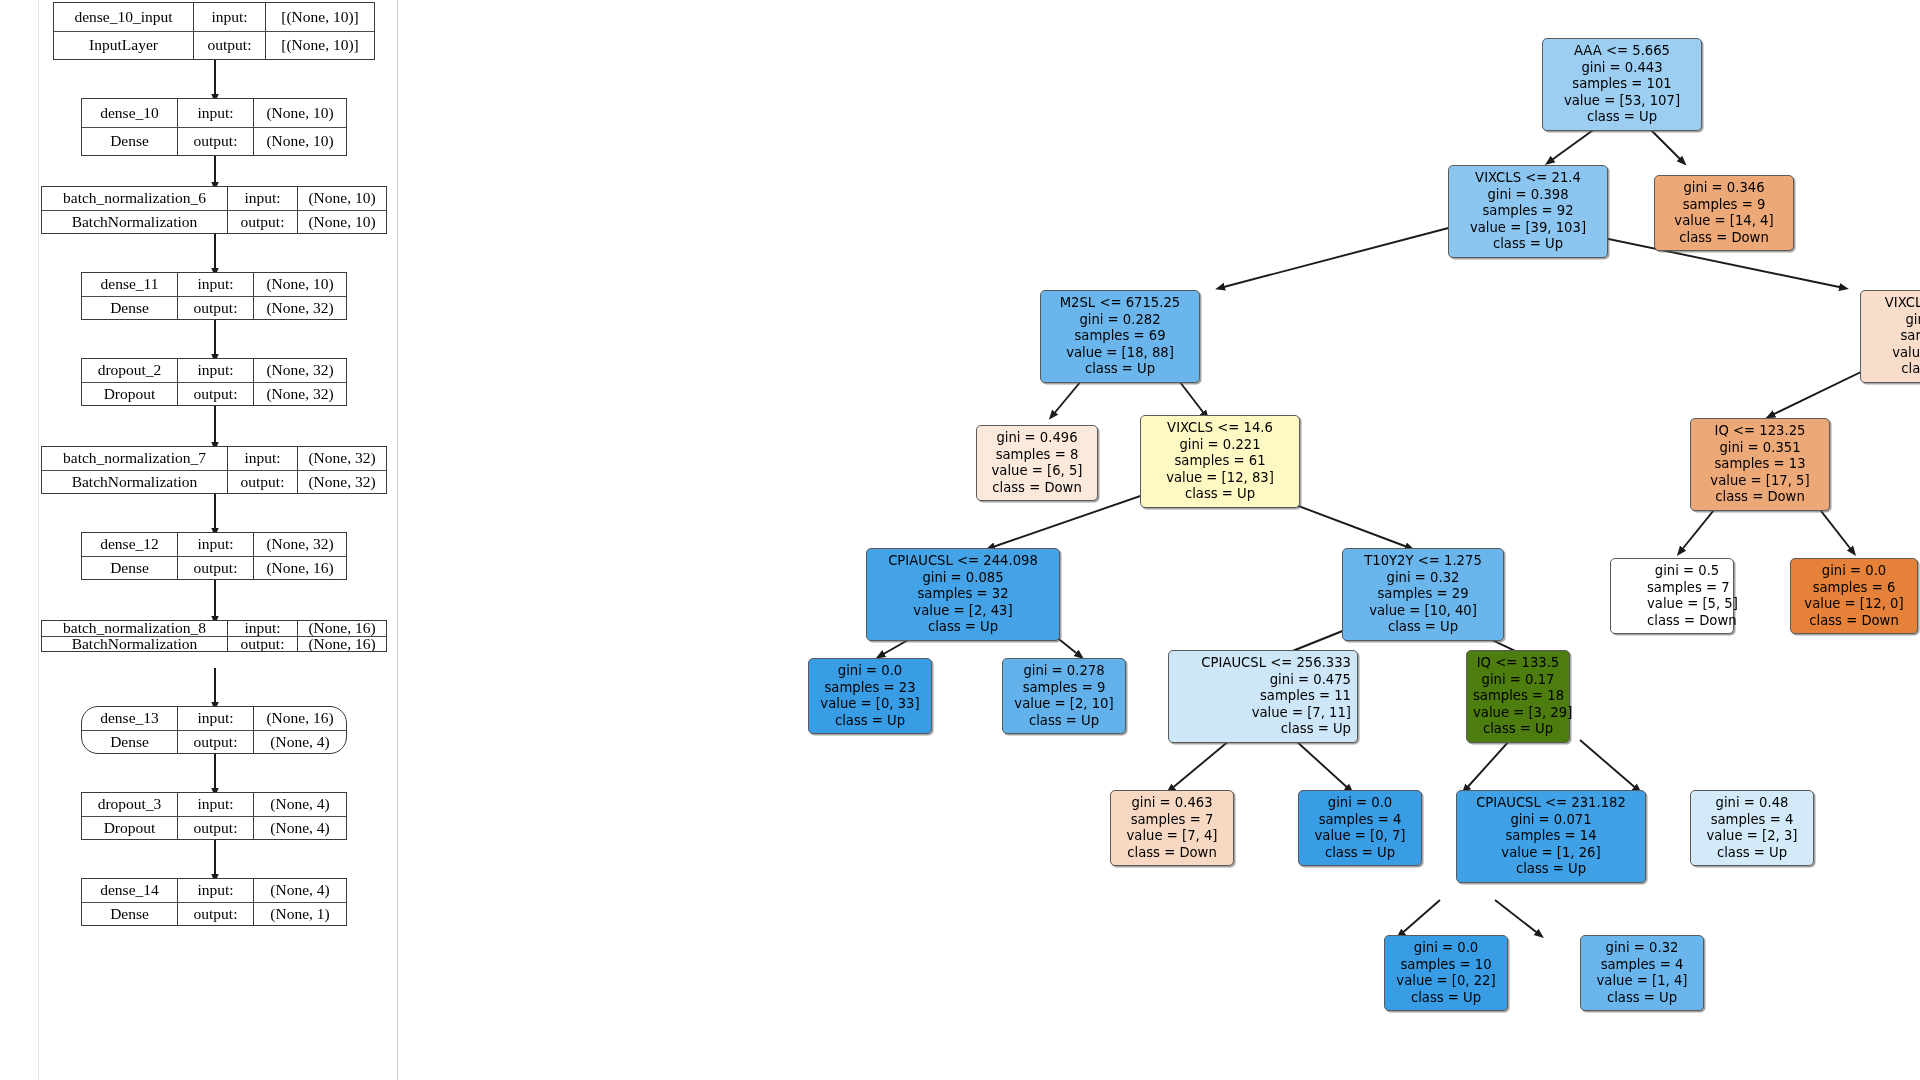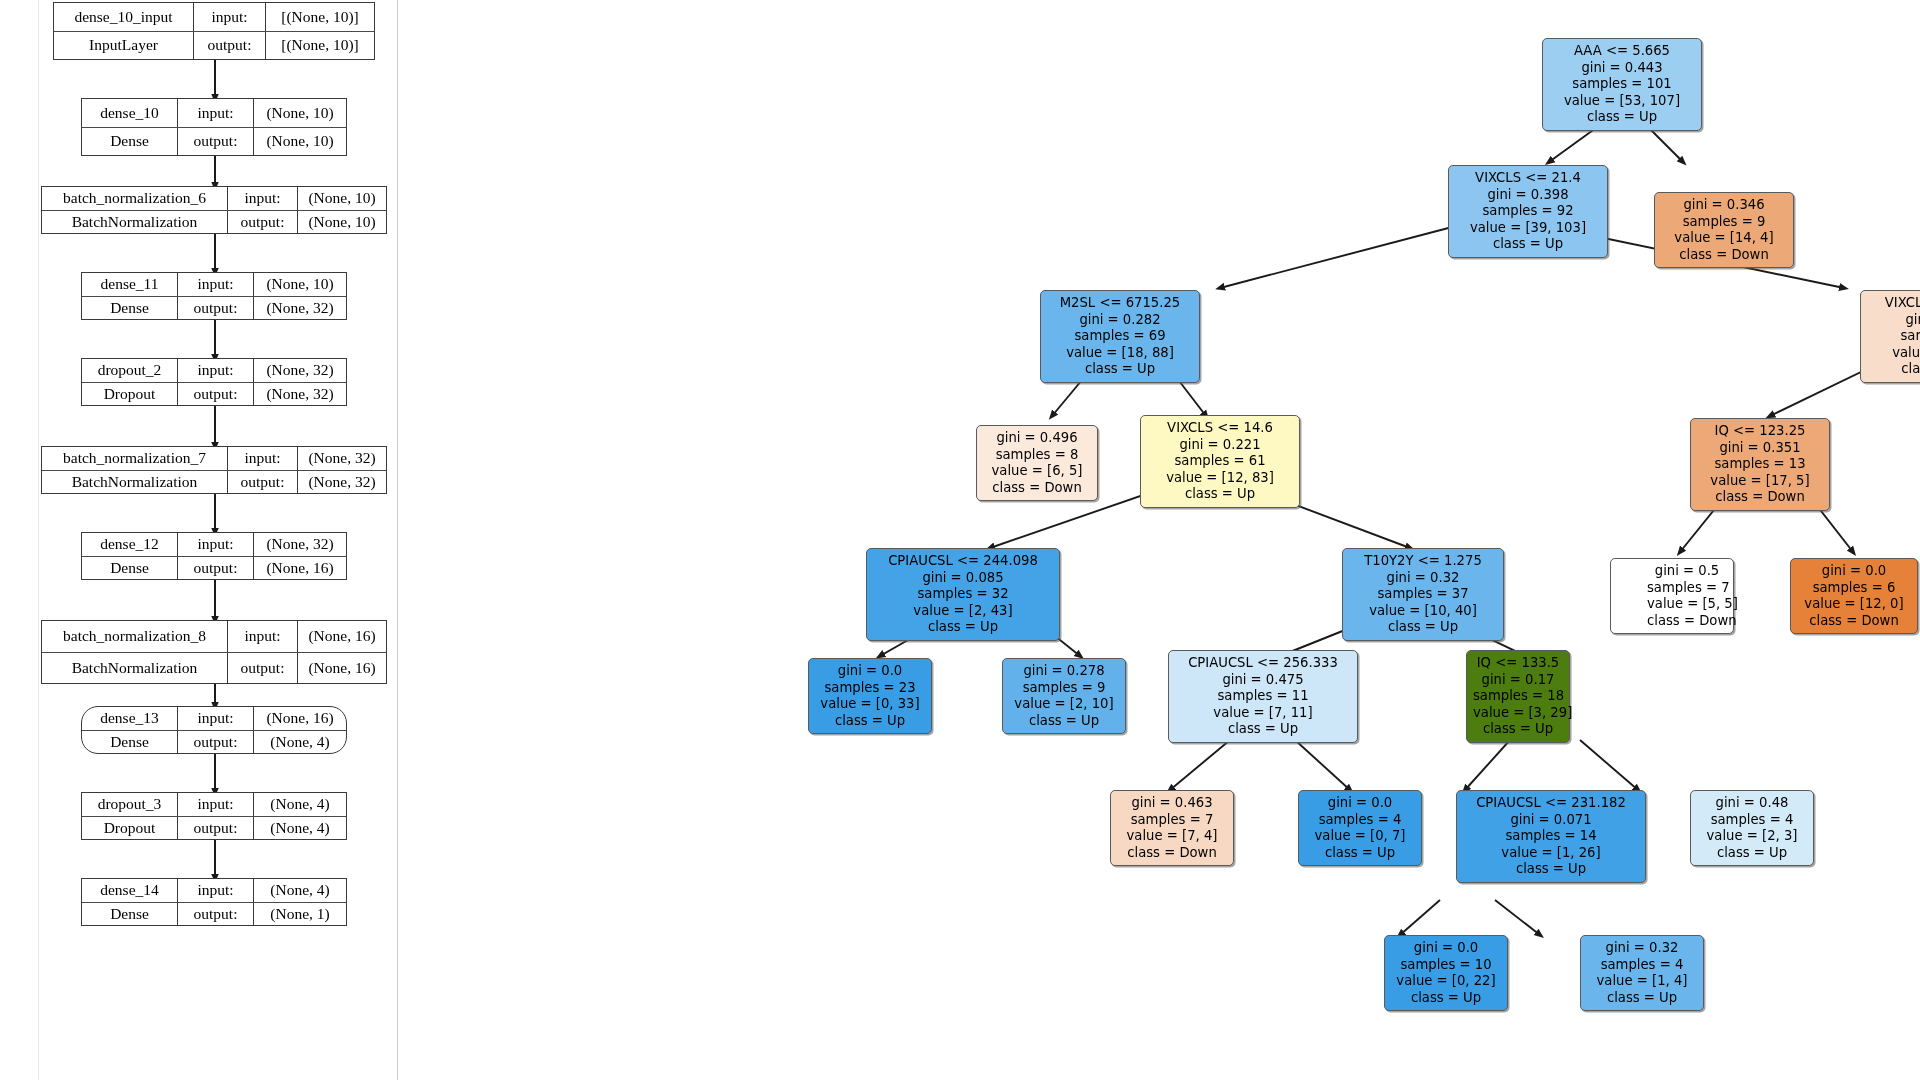--- a/index.html
+++ b/index.html
@@ -213,21 +213,21 @@
         <div class="kcell io kio-col" style="width:76px;">input:</div>
         <div class="kcell kshape-col">(None, 32)</div>
       </div>
       <div class="krow">
         <div class="kcell name kname-col" style="width:96px;">Dense</div>
         <div class="kcell io kio-col" style="width:76px;">output:</div>
         <div class="kcell kshape-col">(None, 16)</div>
       </div>
     </div>
 
-    <div class="kbox" style="left:2px; top:620px; width:346px; height:64px;">
+    <div class="kbox" style="left:2px; top:620px; width:346px; height:32px;">
       <div class="krow">
         <div class="kcell name kname-col" style="width:186px;">batch_normalization_8</div>
         <div class="kcell io kio-col" style="width:70px;">input:</div>
         <div class="kcell kshape-col">(None, 16)</div>
       </div>
       <div class="krow">
         <div class="kcell name kname-col" style="width:186px;">BatchNormalization</div>
         <div class="kcell io kio-col" style="width:70px;">output:</div>
         <div class="kcell kshape-col">(None, 16)</div>
       </div>
@@ -327,21 +327,21 @@
         <span class="tline">value = [53, 107]</span>
         <span class="tline">class = Up</span>
       </div>
     <div class="tnode" id="node-n1" style="left: 1048px; top: 165px; width: 160px; background: rgb(140, 198, 240); border-color: rgb(90, 90, 90);">
         <span class="tline">VIXCLS &lt;= 21.4</span>
         <span class="tline">gini = 0.398</span>
         <span class="tline">samples = 92</span>
         <span class="tline">value = [39, 103]</span>
         <span class="tline">class = Up</span>
       </div>
-    <div class="tnode" id="node-n2" style="left: 1254px; top: 192px; width: 140px; background: rgb(237, 168, 119); border-color: rgb(90, 90, 90);">
+    <div class="tnode" id="node-n2" style="left: 1254px; top: 175px; width: 140px; background: rgb(237, 168, 119); border-color: rgb(90, 90, 90);">
         <span class="tline">gini = 0.346</span>
         <span class="tline">samples = 9</span>
         <span class="tline">value = [14, 4]</span>
         <span class="tline">class = Down</span>
       </div>
     <div class="tnode" id="node-n3" style="left: 640px; top: 290px; width: 160px; background: rgb(106, 182, 236); border-color: rgb(90, 90, 90);">
         <span class="tline">M2SL &lt;= 6715.25</span>
         <span class="tline">gini = 0.282</span>
         <span class="tline">samples = 69</span>
         <span class="tline">value = [18, 88]</span>
@@ -378,21 +378,21 @@
     <div class="tnode" id="node-n9" style="left: 466px; top: 548px; width: 194px; background: rgb(68, 162, 230); border-color: rgb(90, 90, 90);">
         <span class="tline">CPIAUCSL &lt;= 244.098</span>
         <span class="tline">gini = 0.085</span>
         <span class="tline">samples = 32</span>
         <span class="tline">value = [2, 43]</span>
         <span class="tline">class = Up</span>
       </div>
     <div class="tnode" id="node-n10" style="left: 942px; top: 548px; width: 162px; background: rgb(106, 182, 236); border-color: rgb(90, 90, 90);">
         <span class="tline">T10Y2Y &lt;= 1.275</span>
         <span class="tline">gini = 0.32</span>
-        <span class="tline">samples = 37</span>
+        <span class="tline">samples = 29</span>
         <span class="tline">value = [10, 40]</span>
         <span class="tline">class = Up</span>
       </div>
     <div class="tnode" id="node-n11" style="left: 1210px; top: 558px; width: 124px; background: rgb(255, 255, 255); border-color: rgb(90, 90, 90); padding-left: 36px;">
         <span class="tline">gini = 0.5</span>
         <span class="tline">samples = 7</span>
         <span class="tline">value = [5, 5]</span>
         <span class="tline">class = Down</span>
       </div>
     <div class="tnode" id="node-n12" style="left: 1390px; top: 558px; width: 128px; background: rgb(229, 129, 57); border-color: rgb(90, 90, 90);">
@@ -407,21 +407,21 @@
         <span class="tline">samples = 23</span>
         <span class="tline">value = [0, 33]</span>
         <span class="tline">class = Up</span>
       </div>
     <div class="tnode" id="node-n16" style="left: 602px; top: 658px; width: 124px; background: rgb(98, 177, 234); border-color: rgb(90, 90, 90);">
         <span class="tline">gini = 0.278</span>
         <span class="tline">samples = 9</span>
         <span class="tline">value = [2, 10]</span>
         <span class="tline">class = Up</span>
       </div>
-    <div class="tnode" id="node-n17" style="left: 768px; top: 650px; width: 190px; background: rgb(205, 230, 248); border-color: rgb(90, 90, 90);">
+    <div class="tnode" id="node-n17" style="left: 768px; top: 650px; width: 190px; background: rgb(205, 230, 248); border-color: rgb(90, 90, 90); text-align: right;">
         <span class="tline">CPIAUCSL &lt;= 256.333</span>
         <span class="tline">gini = 0.475</span>
         <span class="tline">samples = 11</span>
         <span class="tline">value = [7, 11]</span>
         <span class="tline">class = Up</span>
       </div>
     <div class="tnode" id="node-n18" style="left: 1066px; top: 650px; width: 104px; background: #4d7c0f; border-color: rgb(90, 90, 90);">
         <span class="tline">IQ &lt;= 133.5</span>
         <span class="tline">gini = 0.17</span>
         <span class="tline">samples = 18</span>

